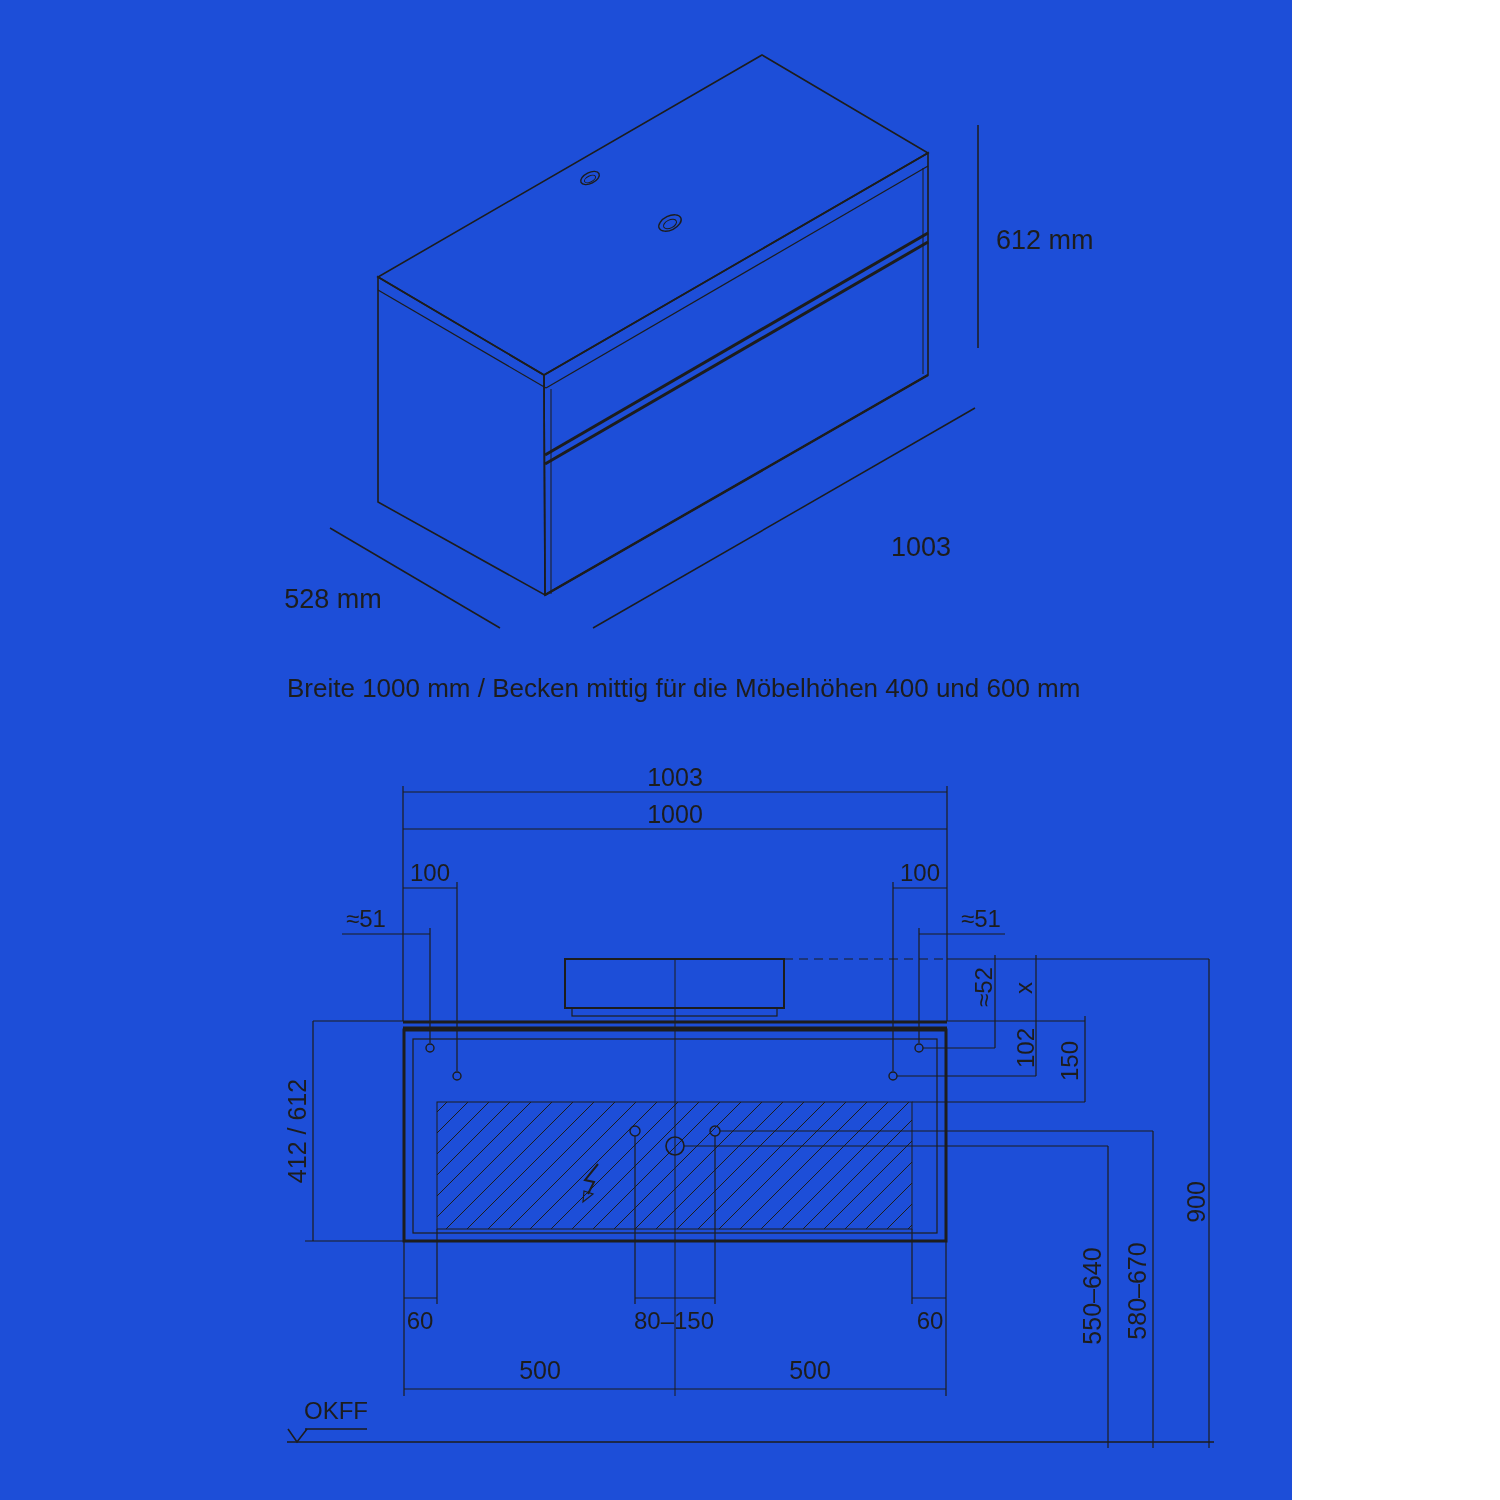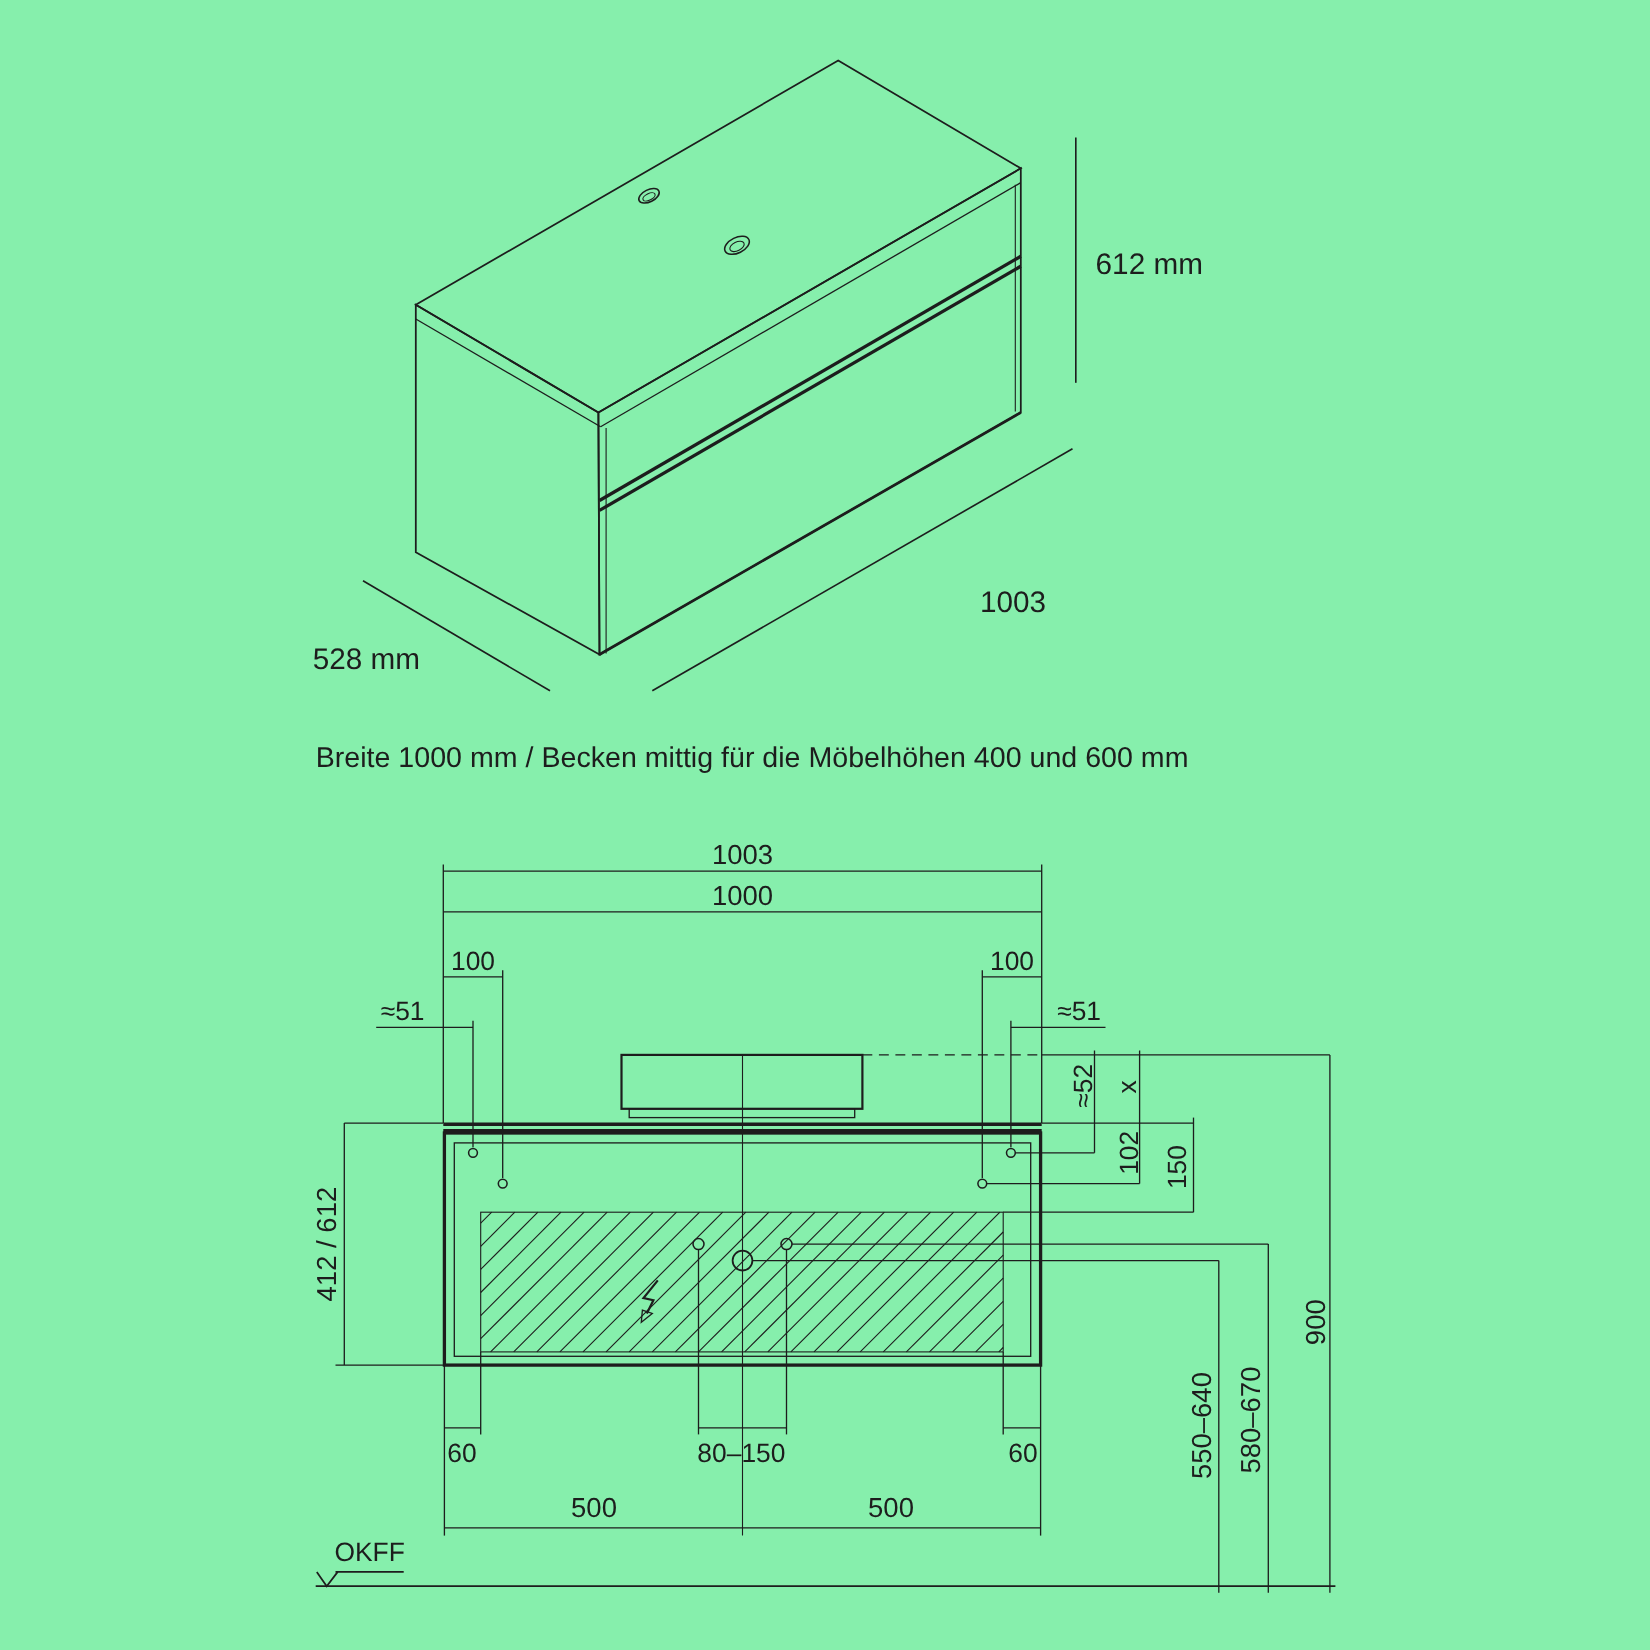--- a/index.html
+++ b/index.html
@@ -1,16 +1,16 @@
 <!DOCTYPE html>
 <html><head>
 <meta charset="utf-8">
 <style>
   html,body{margin:0;padding:0;background:#fff;}
-  .page{position:relative;width:1500px;height:1500px;background:#86efac;overflow:hidden;
+  .page{position:relative;width:1292px;height:1500px;background:#1d4ed8;overflow:hidden;
         font-family:"Liberation Sans", sans-serif;}
   svg text{fill:#1d1d1d;font-family:"Liberation Sans", sans-serif;}
   svg .dim{font-size:25px;}
   svg .dimsm{font-size:24px;}
   svg .iso-label{font-size:27px;}
   svg .caption-text{font-size:26px;}
   svg line,svg polyline,svg path,svg rect,svg circle,svg ellipse,svg polygon{
     stroke:#1d1d1d;fill:none;stroke-linecap:butt;}
 </style>
 </head>

